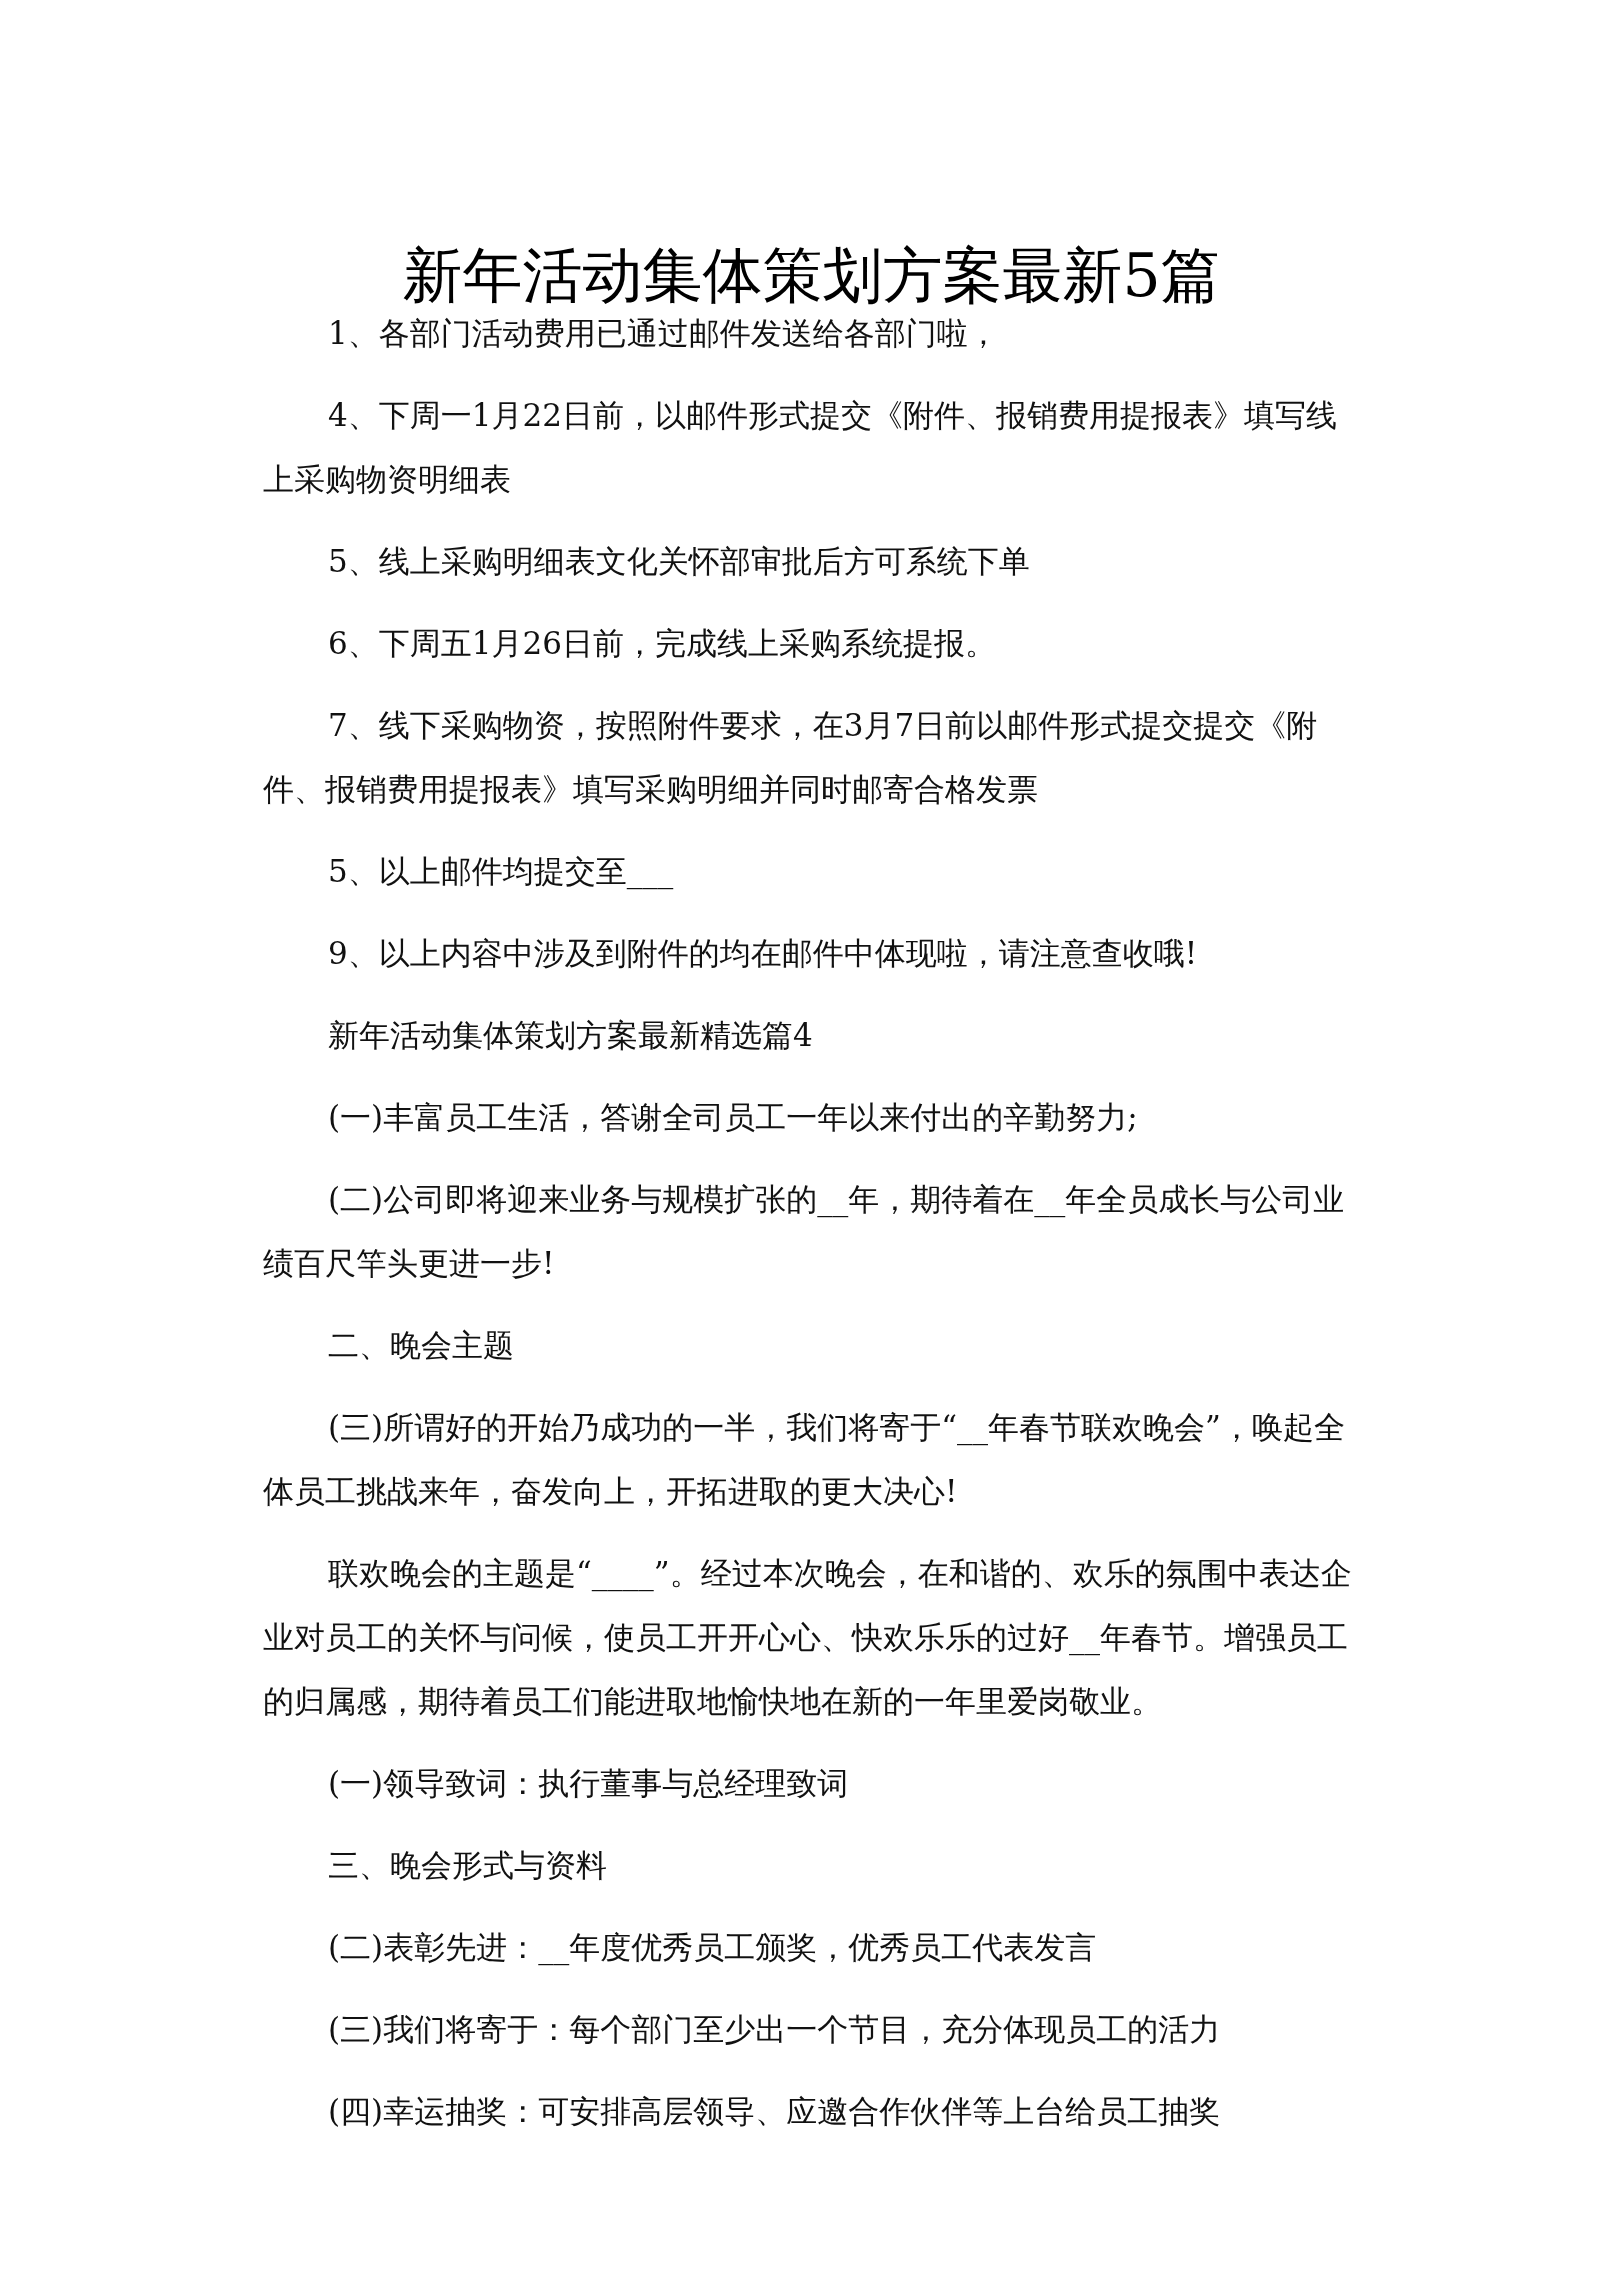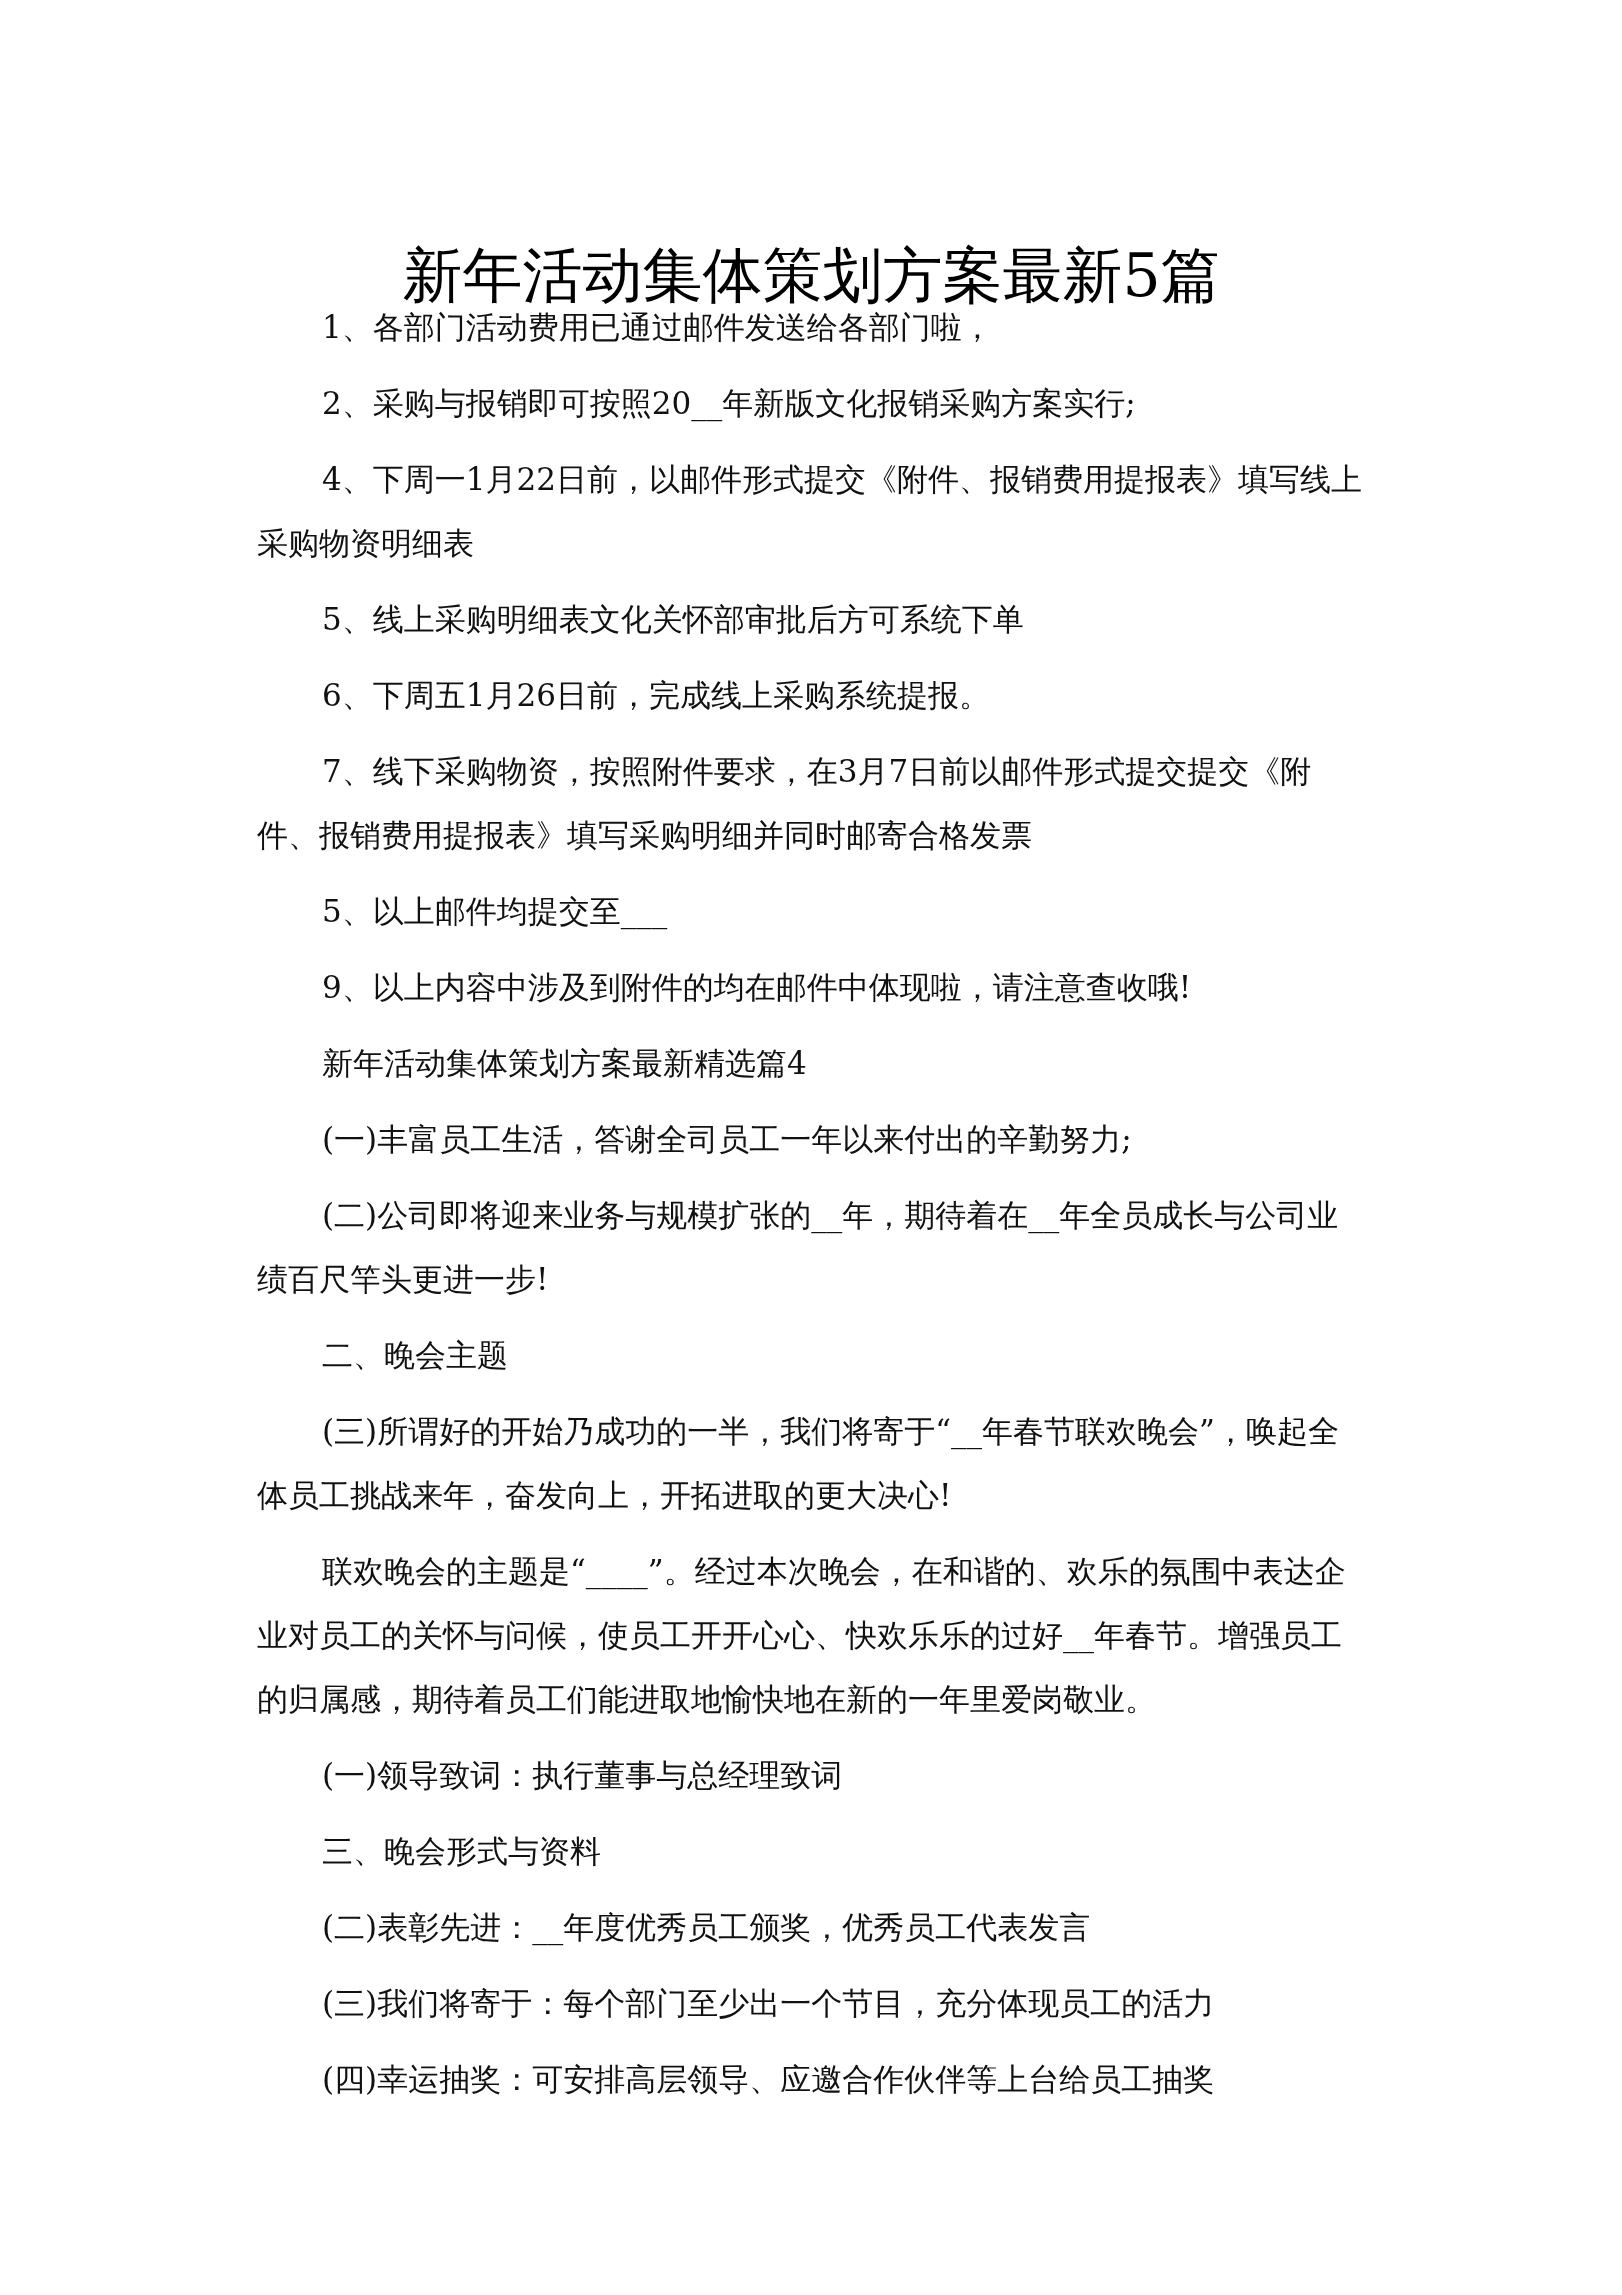--- a/index.html
+++ b/index.html
@@ -14,30 +14,29 @@
     }
     .title {
       position: absolute; left: 0; width: 1623px; top: 196px;
       text-align: center; font-size: 60px; line-height: 79px;
       letter-spacing: 0px; font-weight: normal; color: #000000;
     }
     .body {
       position: absolute; left: 245px; width: 1132px; top: 283px;
       font-size: 31px; line-height: 64px;
     }
-    .p { margin: 12px; padding: 0; text-indent: 65px; white-space: normal; word-break: break-all; }
+    .p { margin: 18px; padding: 0; text-indent: 65px; white-space: normal; word-break: break-all; }
   </style>
 </head>
 <body>
 
 <div class="page">
   <h1 class="title">新年活动集体策划方案最新5篇</h1>
   <div class="body">
     <p class="p">1、各部门活动费用已通过邮件发送给各部门啦，</p>
-    <p class="p">2、采购与报销即可按照20__年新版文化报销采购方案实行;</p>
     <p class="p">4、下周一1月22日前，以邮件形式提交《附件、报销费用提报表》填写线上采购物资明细表</p>
     <p class="p">5、线上采购明细表文化关怀部审批后方可系统下单</p>
     <p class="p">6、下周五1月26日前，完成线上采购系统提报。</p>
     <p class="p">7、线下采购物资，按照附件要求，在3月7日前以邮件形式提交提交《附件、报销费用提报表》填写采购明细并同时邮寄合格发票</p>
     <p class="p">5、以上邮件均提交至___</p>
     <p class="p">9、以上内容中涉及到附件的均在邮件中体现啦，请注意查收哦!</p>
     <p class="p">新年活动集体策划方案最新精选篇4</p>
     <p class="p">(一)丰富员工生活，答谢全司员工一年以来付出的辛勤努力;</p>
     <p class="p">(二)公司即将迎来业务与规模扩张的__年，期待着在__年全员成长与公司业绩百尺竿头更进一步!</p>
     <p class="p">二、晚会主题</p>

